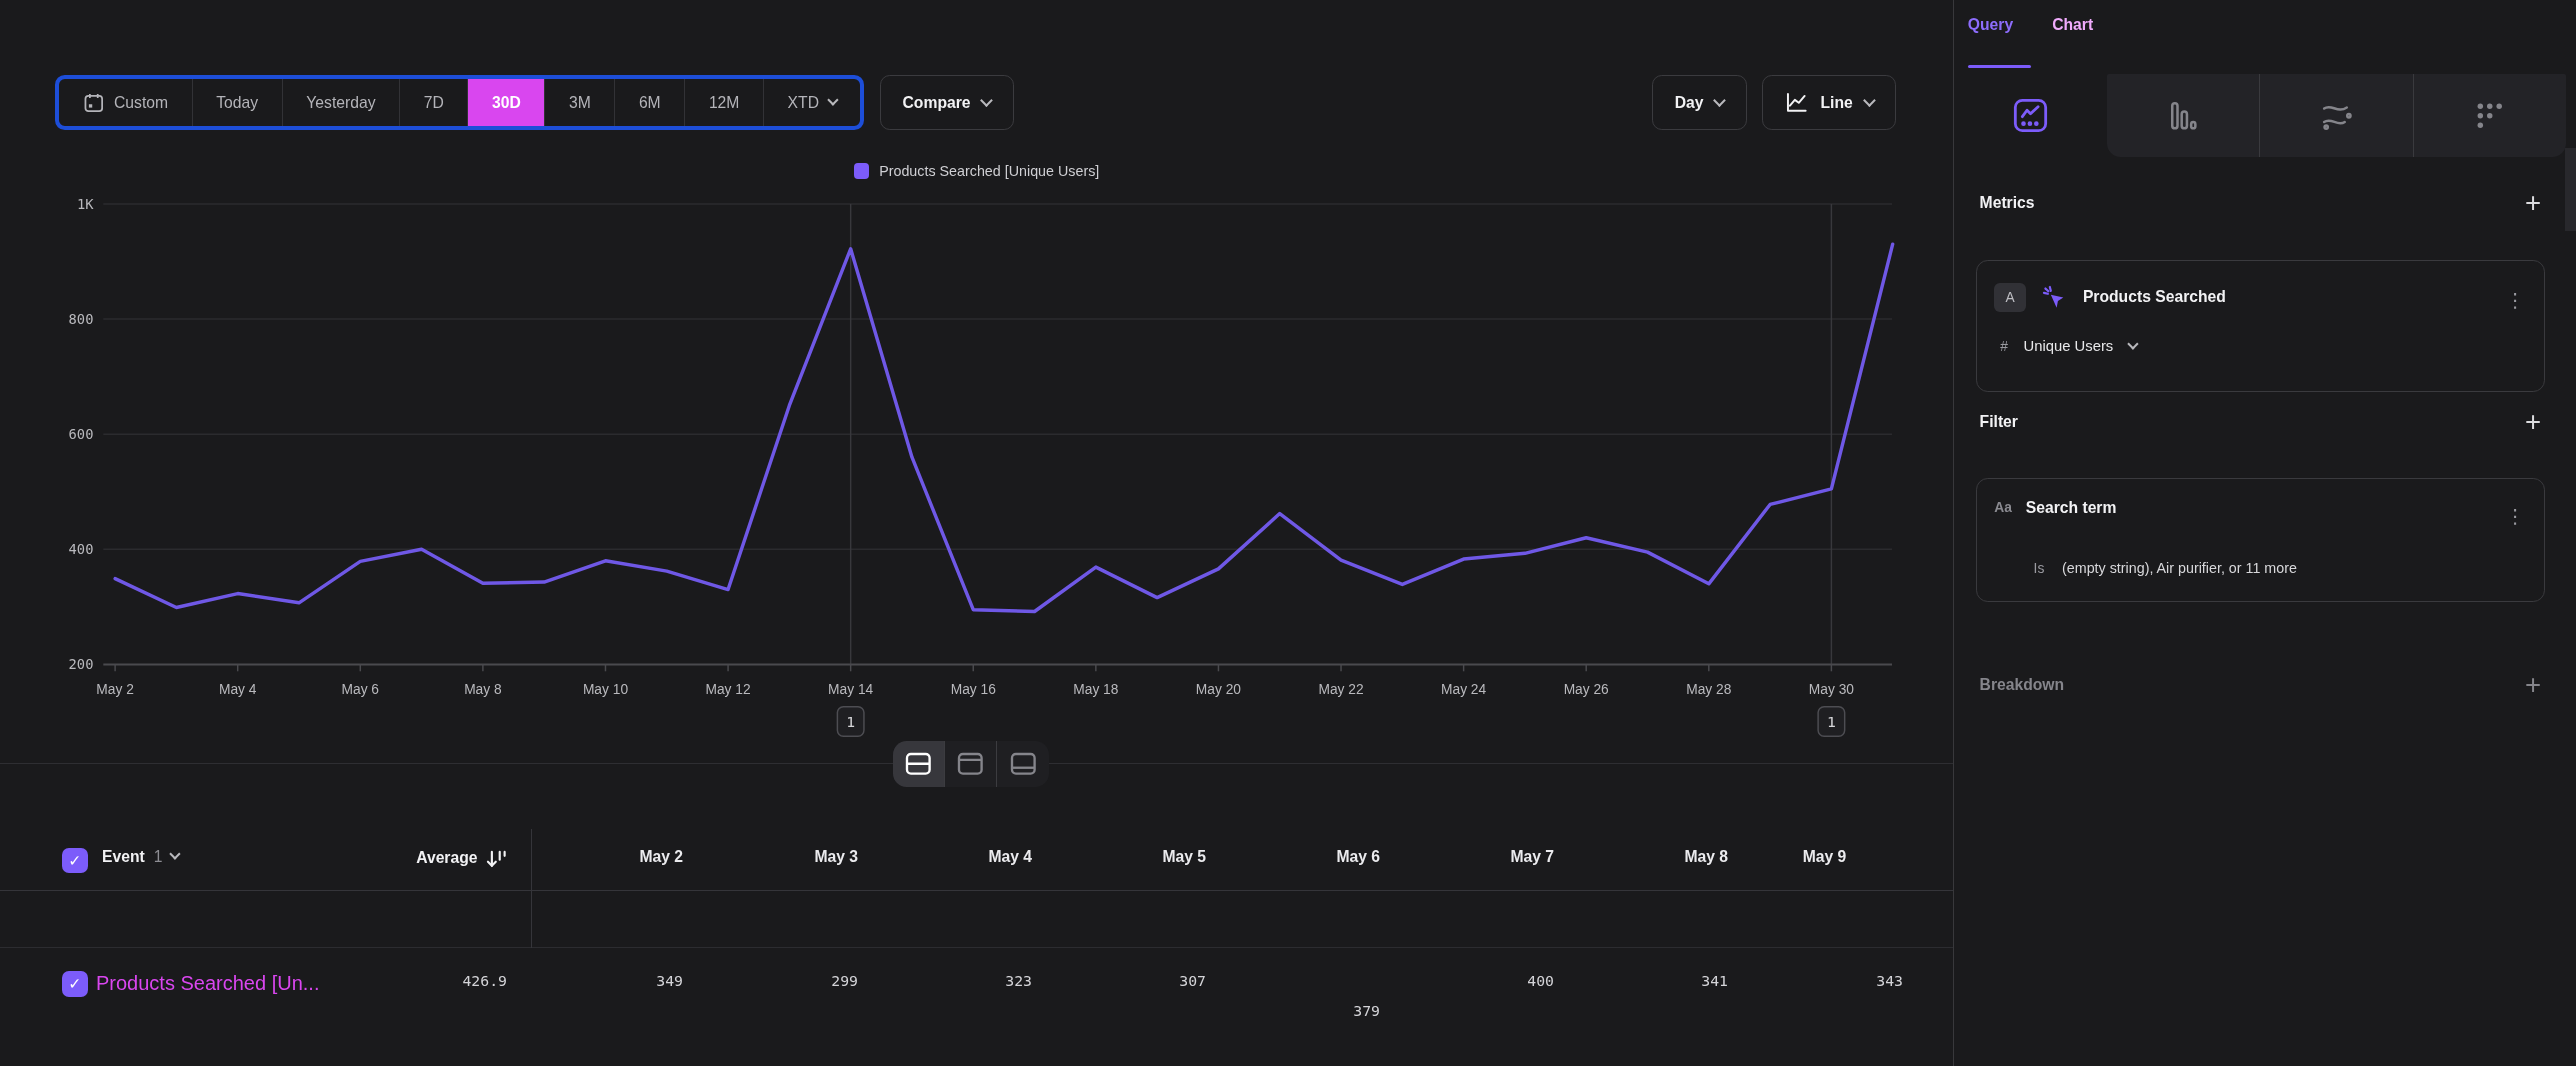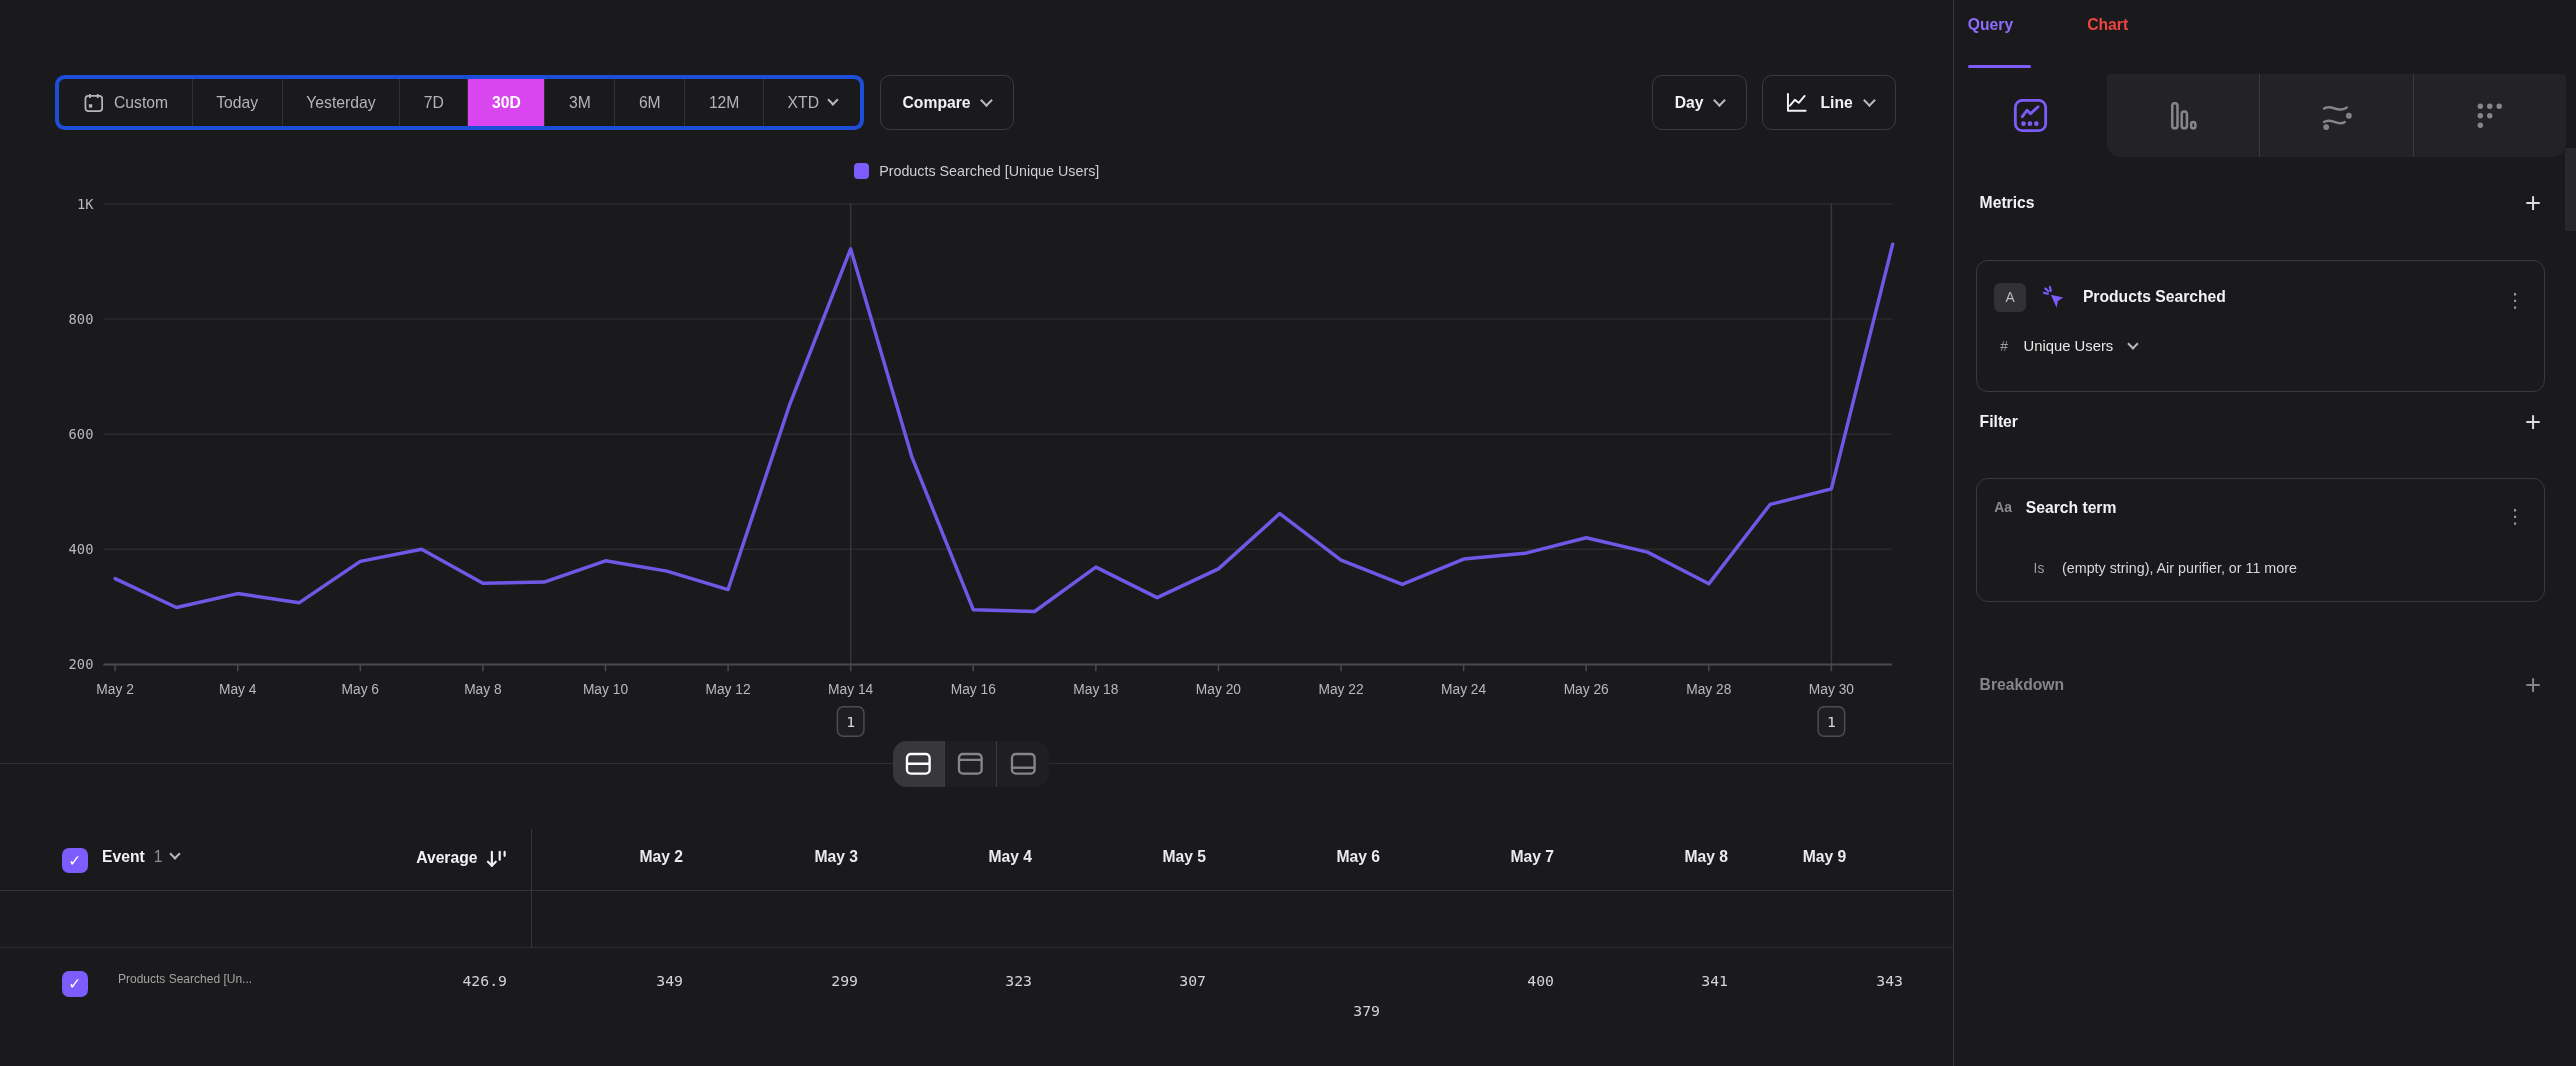--- a/index.html
+++ b/index.html
@@ -45,30 +45,30 @@
   #table .drow { position:absolute; left:0; top:63px; width:1953px; height:56px; border-bottom:1px solid #2c2c30; }
   #col-divider { position:absolute; left:531px; top:0; width:1px; height:119px; background:#35353a; }
   .checkbox { position:absolute; left:62px; width:25.6px; height:25.6px; border-radius:6.9px; background:#7c5cfa;
               display:flex; align-items:center; justify-content:center; color:#fff; font-size:15.7px; cursor:pointer; }
   .mono { font-family:"DejaVu Sans Mono", monospace; }
   #event-head { position:absolute; left:102px; top:18.7px; display:flex; align-items:center; gap:8.9px;
                 font-size:15.7px; font-weight:700; cursor:pointer; }
   #event-head .count { color:#8d8d93; font-weight:400; }
   #avg-head { position:absolute; left:295px; width:212px; top:18.7px; display:flex; justify-content:flex-end;
               align-items:center; gap:7.9px; font-size:15.7px; font-weight:700; cursor:pointer; }
-  #row-label { position:absolute; left:118px; top:80px; font-size:12px; color:#a3a3a3; }
+  #row-label { position:absolute; left:96px; top:80px; font-size:20px; color:#d946ef; }
   #row-avg { position:absolute; left:330px; width:177px; top:80px; text-align:right; font-size:14.8px; color:#d4d4d8; }
   .datehead { position:absolute; top:18.7px; width:157px; text-align:right; font-size:15.7px; font-weight:700; color:#ebebee; }
   .dateval  { position:absolute; top:80px; width:157px; text-align:right; font-size:14.8px; color:#d4d4d8; }
 
   
   #panel { position:absolute; left:1953px; top:0; width:623px; height:1067px; border-left:1px solid #38383b; }
   #panel-tabs { position:absolute; left:13.8px; top:15.7px; display:flex; gap:39px; font-size:15.7px; font-weight:600; }
   #tab-query { color:#8d6dfc; cursor:pointer; }
-  #tab-chart { color:#ef4444; cursor:pointer;margin-left:35px; }
+  #tab-chart { color:#f0abfc; cursor:pointer; }
   #tab-underline { position:absolute; left:13.8px; top:65px; width:63px; height:3px; background:#7c5cfa; border-radius:2px; }
   #icon-tabs { position:absolute; left:0; top:74px; width:623px; height:83px; }
   #icon-tab-block { position:absolute; left:153px; width:459px; height:83px; background:#232327;
                     border-radius:2px 2px 13.8px 13.8px; display:flex; }
   #icon-tab-block .itab { flex:1; display:flex; align-items:center; justify-content:center;
                           border-right:1px solid #3a3a3e; cursor:pointer; color:#85858b; }
   #icon-tab-block .itab:last-child { border-right:none; }
   #itab-insights { position:absolute; left:0; top:0; width:153px; height:83px; display:flex;
                    align-items:center; justify-content:center; color:#7c5cfa; cursor:pointer; }
   #gutter { position:absolute; left:611px; top:74px; width:11.8px; height:83px; background:#28282c; }

